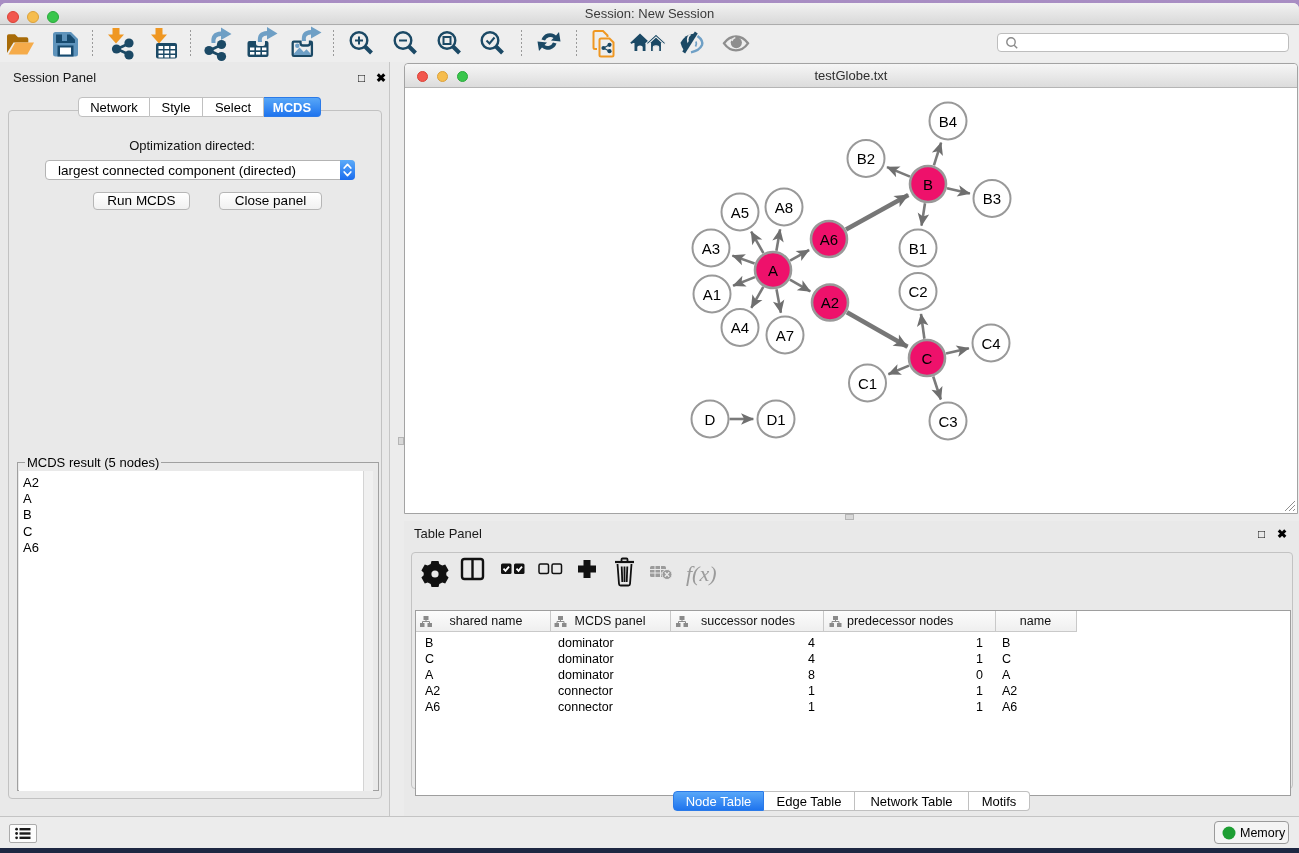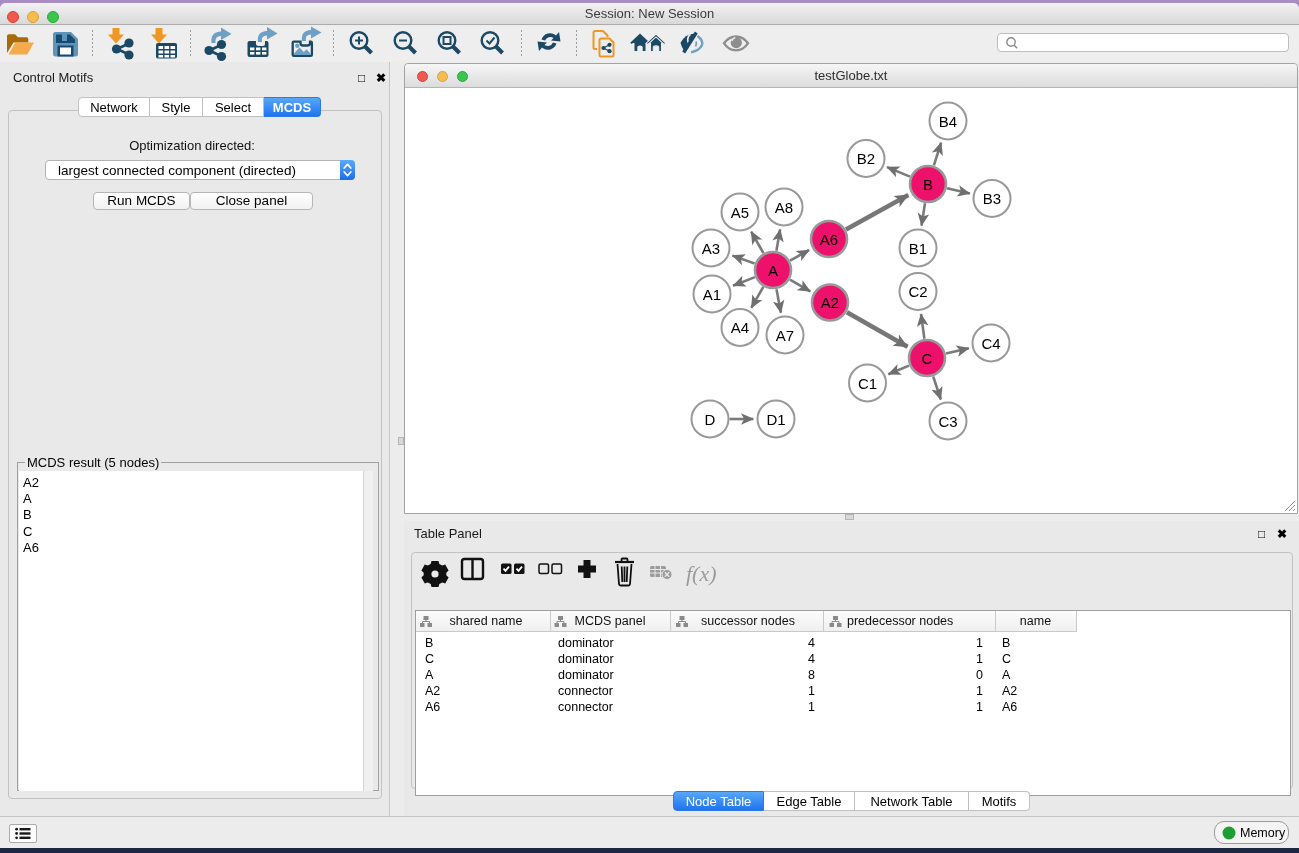--- a/index.html
+++ b/index.html
@@ -69,21 +69,21 @@
   background:linear-gradient(#fcfcfc,#efefef); border-bottom:1px solid #c9c9c9; }
 .hsep { position:absolute; top:0; width:1px; height:21px; background:#c9c9c9; }
 .hlab { position:absolute; top:3px; font-size:12.5px; color:#111; }
 .cell { position:absolute; font-size:12.5px; color:#000; height:16px; }
 #btabs { position:absolute; left:269px; top:270px; height:24px; display:flex; }
 
 #statusbar { left:0; top:816px; width:1299px; height:32px; background:#ececec;
   border-top:1px solid #c4c4c4; }
 #deskstrip { left:0; top:848px; width:1299px; height:5px; background:#1d2742; }
 #membtn { left:1214px; top:4px; width:75px; height:23px; background:#f4f4f4;
-  border:1px solid #9a9a9a; border-radius:10px; position:absolute; }
+  border:1px solid #9a9a9a; border-radius:4px; position:absolute; }
 #listbtn { left:9px; top:7px; width:28px; height:19px; background:#fcfcfc;
   border:1px solid #ababab; border-radius:2px; position:absolute; }
 </style>
 </head>
 <body>
 <div id="appbg" class="abs"></div>
 
 <div id="titlebar" class="abs">
   <div class="tl abs" style="left:7px;background:#f2574e;border:0.5px solid #da4236;"></div>
   <div class="tl abs" style="left:27px;background:#f6bd4e;border:0.5px solid #dba13a;"></div>
@@ -225,42 +225,42 @@
   </svg>
   <div id="searchbox" class="abs">
     <svg width="16" height="16" style="position:absolute;left:6px;top:1px;" viewBox="0 0 16 16">
       <circle cx="7" cy="7" r="4.2" fill="none" stroke="#8a8a8a" stroke-width="1.4"></circle>
       <line x1="10.2" y1="10.2" x2="13.2" y2="13.2" stroke="#8a8a8a" stroke-width="1.4"></line>
     </svg>
   </div>
 </div>
 
 <div id="cpanel" class="abs">
-  <h1>Control Motifs</h1>
+  <h1>Session Panel</h1>
   <div class="wbtn" style="left:358px;">□</div>
   <div class="wbtn" style="left:376px;font-weight:bold;">✖</div>
   <div id="tabs">
     <div class="tab first" style="width:72px;">Network</div>
     <div class="tab" style="width:53px;">Style</div>
     <div class="tab" style="width:61px;">Select</div>
     <div class="tab sel" style="width:57px;font-weight:bold;">MCDS</div>
   </div>
   <div id="cbox">
     <div id="optlabel" class="abs">Optimization directed:</div>
     <div id="dropdown" class="abs">
         <span>largest connected component (directed)</span>
       <div id="dd-btn" class="abs">
         <svg width="15" height="20" viewBox="0 0 15 20">
           <path d="M4.2 8 L7.5 4.4 L10.8 8" fill="none" stroke="#fff" stroke-width="1.7" stroke-linecap="round" stroke-linejoin="round"></path>
           <path d="M4.2 12 L7.5 15.6 L10.8 12" fill="none" stroke="#fff" stroke-width="1.7" stroke-linecap="round" stroke-linejoin="round"></path>
         </svg>
       </div>
     </div>
     <div class="btn" style="left:84px;top:81px;width:97px;">Run MCDS</div>
-    <div class="btn" style="left:181px;top:81px;width:123px;">Close panel</div>
+    <div class="btn" style="left:210px;top:81px;width:103px;">Close panel</div>
     <div id="fieldset">
       <legend>MCDS result (5 nodes)</legend>
       <div id="listbox">
         <div class="items">A2<br>A<br>B<br>C<br>A6</div>
         <div class="sbar"></div>
       </div>
     </div>
   </div>
 </div>
 

